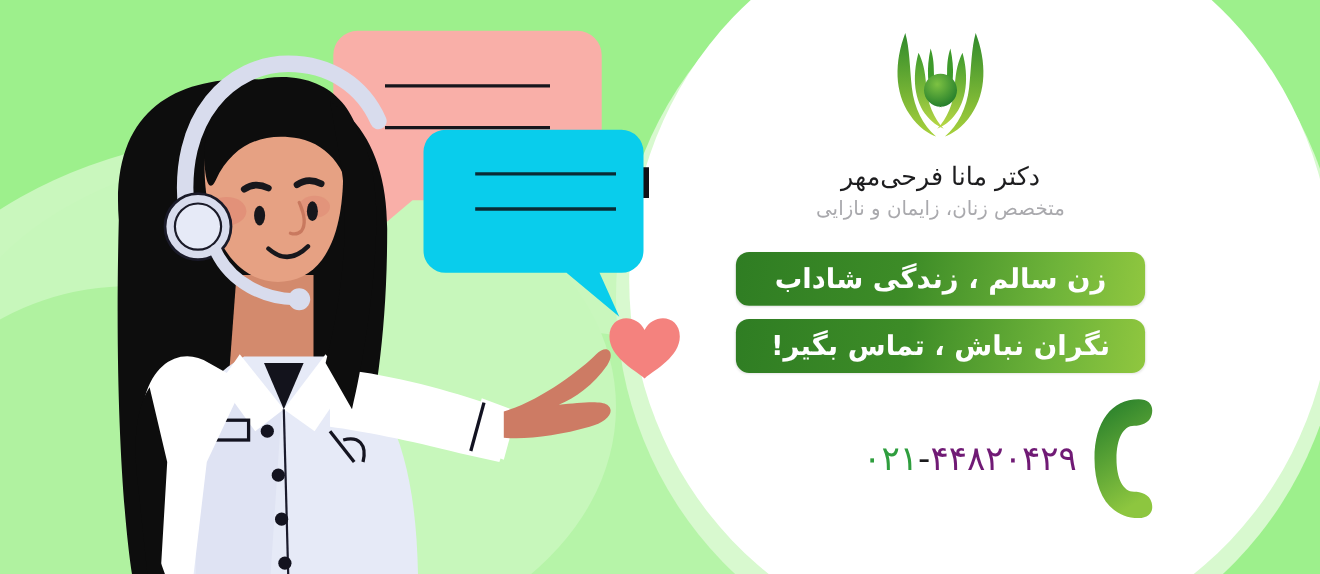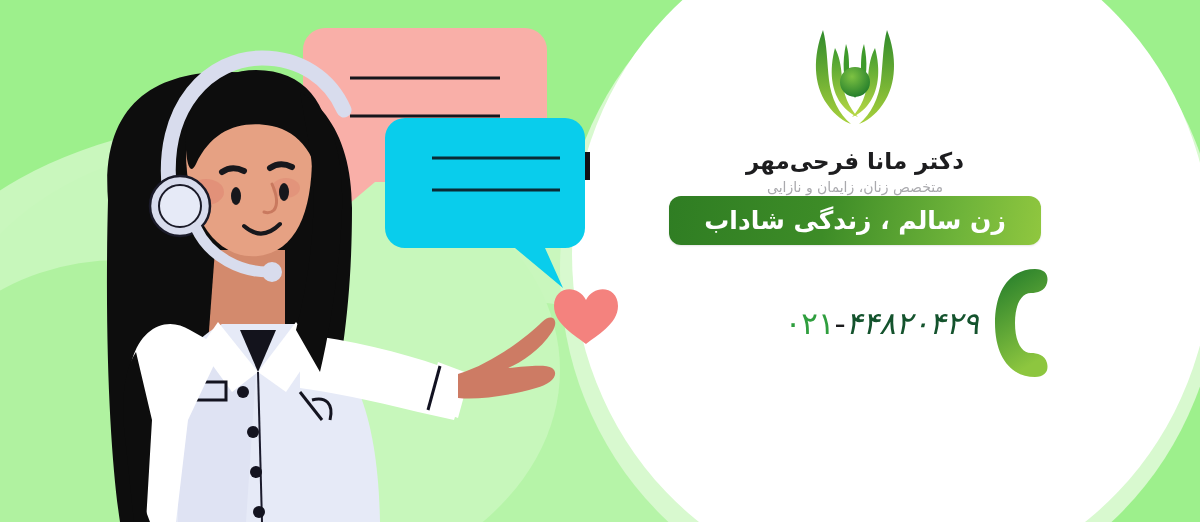--- a/index.html
+++ b/index.html
@@ -77,37 +77,37 @@
     flex-direction: column;
     align-items: center;
     padding-top: 22px;
   }
 
   .logo-mark { width: 120px; height: 118px; display: block; }
 
   .brand-name {
     margin-top: 8px;
     font-size: 23px;
-    font-weight: bold;
+    font-weight: normal;
     color: #1d1d1f;
     letter-spacing: 0px;
     direction: rtl;
     white-space: nowrap;
     text-align: center;
   }
   .brand-sub {
     margin-top: 5px;
-    font-size: 14px;
+    font-size: 18px;
     color: #a9a9ad;
     direction: rtl;
     white-space: nowrap;
   }
 
   .slogan {
-    margin-top: 1px;
+    margin-top: 29px;
     width: 372px;
     height: 49px;
     border-radius: 12px;
     background: linear-gradient(100deg, #2f7d23 0%, #3d8c27 42%, #6fb43a 78%, #90c73f 100%);
     color: #ffffff;
     font-size: 25px;
     font-weight: bold;
     display: flex;
     align-items: center;
     justify-content: center;
@@ -149,21 +149,21 @@
     line-height: 1.36;
     color: #1b1b1d;
     letter-spacing: 1px;
     white-space: nowrap;
     font-family: "DejaVu Sans", "Liberation Sans", sans-serif;
     direction: ltr;
     unicode-bidi: bidi-override;
   }
   .phone-row .code { color: #2f9e3e; text-align: center; }
   .phone-row .sep  { color: #1b1b1d; }
-  .phone-row .num  { color: #14532d; font-style: italic; }
+  .phone-row .num  { color: #701a75; }
   .phone-row.mobile .code { color: #2f9e3e; }
 </style>
 </head>
 <body>
 
 <div id="banner">
 
   <div class="bg-soft-ellipse"></div>
   <div class="bg-soft-ellipse2"></div>
   <div class="bg-ring"></div>
@@ -284,20 +284,21 @@
 
       <path d="M69 22 C73 40 72 58 66 68 C63 73 60 75 59 76 C63 68 66 56 66 44 C66 34 67 28 69 22 Z" fill="#3e9a2b"></path>
 
       <circle cx="60" cy="60" r="15" fill="url(#ballG)"></circle>
     </svg>
 
     <div class="brand-name">دکتر مانا فرحی‌مهر</div>
     <div class="brand-sub">متخصص زنان، زایمان و نازایی</div>
 
     <div class="slogan">زن سالم ، زندگی شاداب</div>
+    <div class="slogan">نگران نباش ، تماس بگیر!</div>
 
     <div class="phones">
 
       <div class="phone-icon-wrap">
         <svg width="62" height="116" viewBox="0 0 62 116">
           <defs>
             <linearGradient id="phoneG" x1="0" y1="0" x2="0.3" y2="1">
               <stop offset="0%" stop-color="#1f7a2a"></stop>
               <stop offset="100%" stop-color="#8dc63f"></stop>
             </linearGradient>

